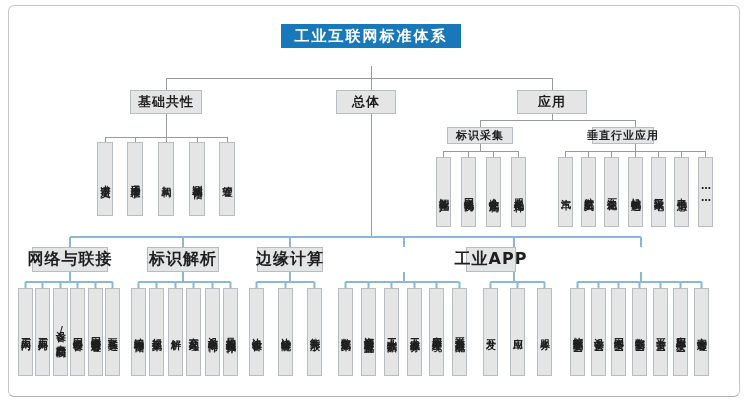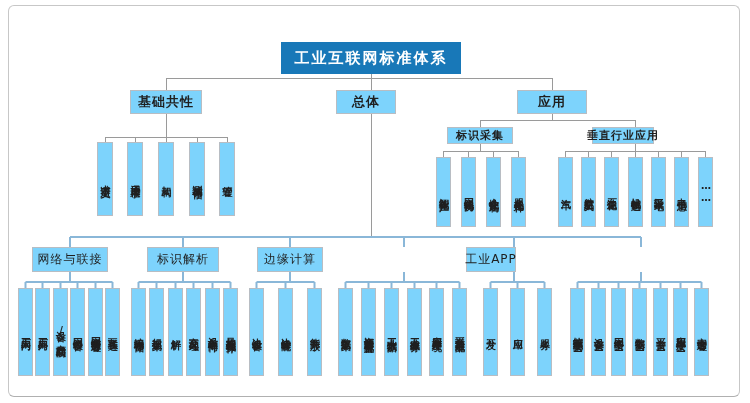--- a/index.html
+++ b/index.html
@@ -7,31 +7,31 @@
     position:relative;width:750px;height:403px;overflow:hidden;
     font-family:"DejaVu Sans","Liberation Sans",sans-serif;background:#ffffff;
   }
   .card{
     position:absolute;left:8px;top:5px;width:732px;height:392px;
     background:#ffffff;border:1px solid #c7c7c7;border-bottom-color:#b0b0b0;
     border-radius:6px;box-sizing:border-box;
   }
   svg.wires{position:absolute;left:0;top:0;pointer-events:none;}
   .box{
-    position:absolute;box-sizing:border-box;background:#7dd3fc;
+    position:absolute;box-sizing:border-box;background:#e5e5e5;
     border:1px solid #b8bdc3;display:flex;align-items:center;justify-content:center;
     color:#1f1f1f;text-align:center;white-space:nowrap;
   }
   .root-box{
     background:#1878b8;border-color:#1878b8;color:#ffffff;
     font-size:15px;font-weight:bold;letter-spacing:2px;
   }
   .lv2{font-size:13px;font-weight:bold;letter-spacing:1px;}
   .sub{font-size:11px;font-weight:bold;letter-spacing:1px;}
-  .branch{font-size:12px;font-weight:normal;letter-spacing:1px;}
+  .branch{font-size:16px;font-weight:bold;letter-spacing:1px;}
   .leaf{
     writing-mode:vertical-rl;text-orientation:upright;
     font-size:10px;font-weight:600;letter-spacing:1px;line-height:1;
   }
 </style>
 </head>
 <body>
 
 <div class="stage">
   <div class="card"></div>
@@ -49,21 +49,21 @@
       <path d="M70 237 L641 237 M70 237 L70 247 M183 237 L183 247 M290 237 L290 247 M404 237 L404 247 M514 237 L514 247 M641 237 L641 247"></path>
       <path d="M70 272 L70 282 M25.5 282 L112.5 282 M25.5 282 L25.5 288 M42.5 282 L42.5 288 M60.5 282 L60.5 288 M77.5 282 L77.5 288 M95.5 282 L95.5 288 M112.5 282 L112.5 288"></path>
       <path d="M183 272 L183 282 M138.5 282 L230.5 282 M138.5 282 L138.5 288 M156.5 282 L156.5 288 M175.5 282 L175.5 288 M193.5 282 L193.5 288 M212.5 282 L212.5 288 M230.5 282 L230.5 288"></path>
       <path d="M290 272 L290 282 M256.5 282 L314.5 282 M256.5 282 L256.5 288 M285.5 282 L285.5 288 M314.5 282 L314.5 288"></path>
       <path d="M404 272 L404 282 M345.5 282 L459.5 282 M345.5 282 L345.5 288 M368.5 282 L368.5 288 M391.5 282 L391.5 288 M414.5 282 L414.5 288 M436.5 282 L436.5 288 M459.5 282 L459.5 288"></path>
       <path d="M514 272 L514 282 M490.5 282 L544.5 282 M490.5 282 L490.5 288 M517.5 282 L517.5 288 M544.5 282 L544.5 288"></path>
       <path d="M641 272 L641 282 M577.5 282 L701.5 282 M577.5 282 L577.5 288 M598.5 282 L598.5 288 M618.5 282 L618.5 288 M639.5 282 L639.5 288 M660.5 282 L660.5 288 M680.5 282 L680.5 288 M701.5 282 L701.5 288"></path>
     </g>
   </svg>
 
-  <div class="box root-box" style="left:281px;top:42px;width:180px;height:32px">工业互联网标准体系</div>
+  <div class="box root-box" style="left:281px;top:24px;width:180px;height:24px">工业互联网标准体系</div>
 
   <div class="box lv2" style="left:130px;top:90px;width:72px;height:24px">基础共性</div>
   <div class="box lv2" style="left:336px;top:90px;width:60px;height:24px">总体</div>
   <div class="box lv2" style="left:517px;top:90px;width:70px;height:24px">应用</div>
 
   <div class="box leaf" style="left:97px;top:142px;width:16px;height:74px">术语定义</div>
   <div class="box leaf" style="left:127px;top:142px;width:16px;height:74px">通用需求</div>
   <div class="box leaf" style="left:158px;top:142px;width:16px;height:74px">架构</div>
   <div class="box leaf" style="left:189px;top:142px;width:16px;height:74px">测试与评估</div>
   <div class="box leaf" style="left:219px;top:142px;width:16px;height:74px">管理</div>

